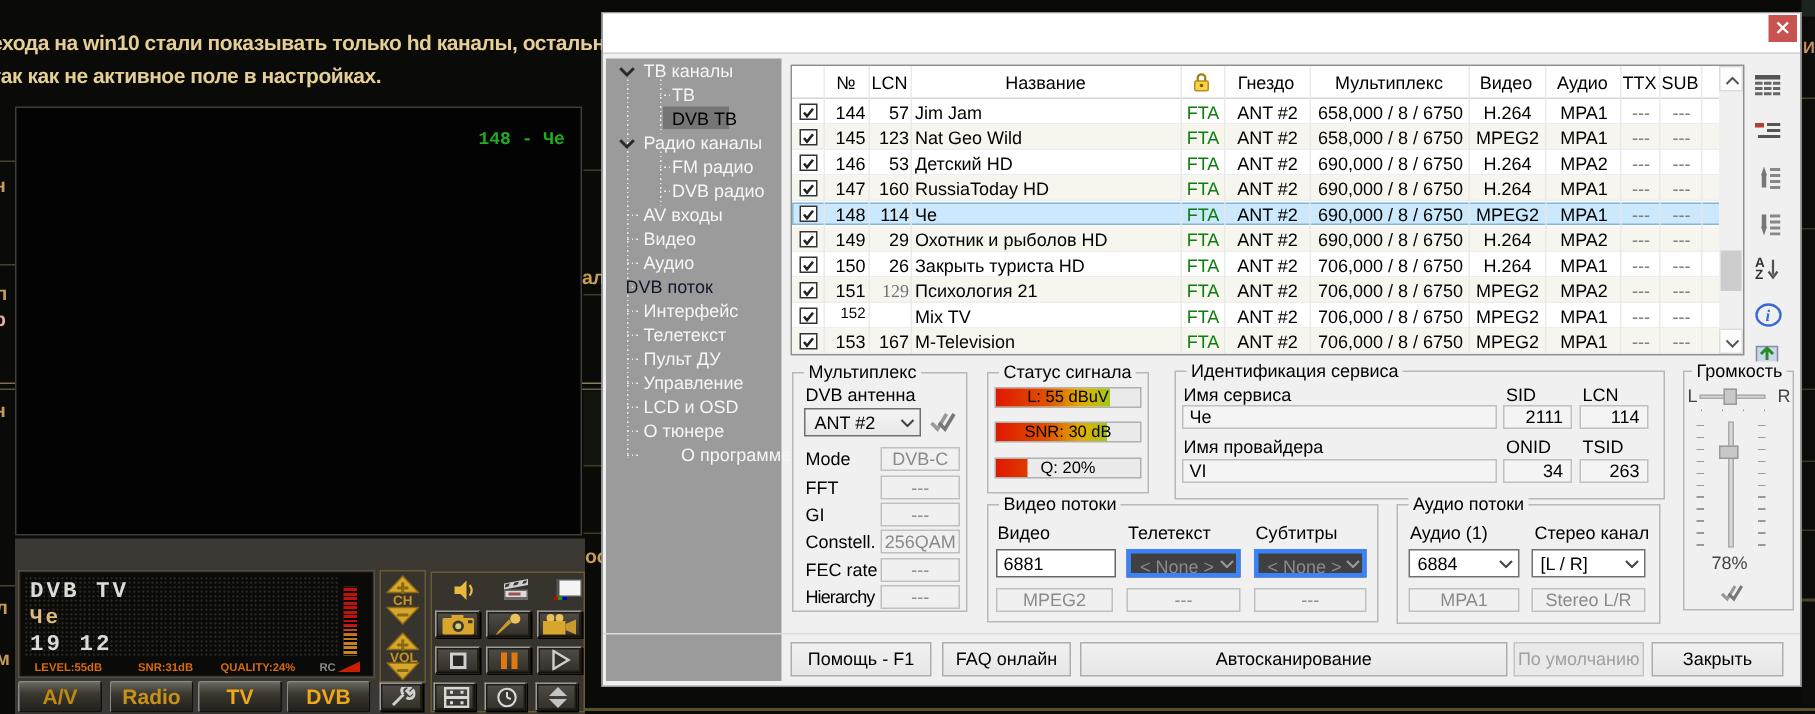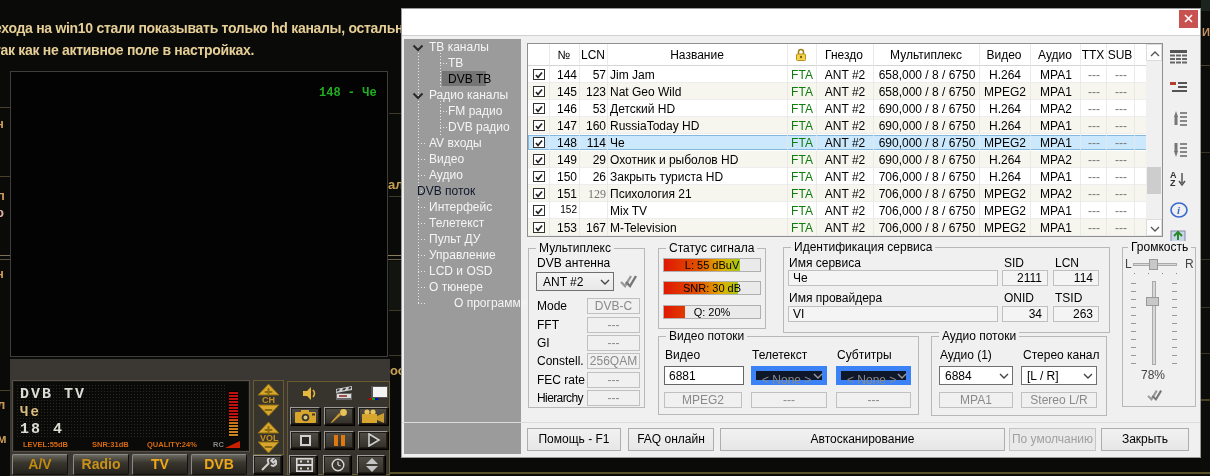--- a/index.html
+++ b/index.html
@@ -6,21 +6,21 @@
 html,body { width:1210px; height:476px; overflow:hidden; background:#0a0a08; font-family:"Liberation Sans",sans-serif; }
 .abs { position:absolute; }
 #stage { position:relative; width:1210px; height:476px; overflow:hidden; }
 .txt { white-space:nowrap; }
 .gb { position:absolute; border:1px solid #b8b8b8; }
 .gl { position:absolute; background:#f0f0f0; padding:0 3px; font-size:12px; color:#000; white-space:nowrap; line-height:13px; }
 .lbl { position:absolute; font-size:12px; color:#000; white-space:nowrap; }
 .sunk { position:absolute; border:1px solid #c0c0c0; background:#f0f0f0; color:#8a8a8a; font-size:12px; text-align:center; white-space:nowrap; }
 .edit { position:absolute; border:1px solid #666; background:#fff; color:#000; font-size:12px; white-space:nowrap; }
 .combo { position:absolute; border:1px solid #707070; background:#fff; color:#000; font-size:12px; white-space:nowrap; }
-.combod { position:absolute; border:5px solid #3b82f6; background:#0f172a; color:#8a8a8a; font-size:12px; white-space:nowrap; }
+.combod { position:absolute; border:3px solid #3b82f6; background:#404040; color:#8a8a8a; font-size:12px; white-space:nowrap; }
 .btn { position:absolute; border:1px solid #adadad; font-size:12px; text-align:center; color:#000; }
 </style>
 </head>
 <body>
 <div id="stage">
 
 <div class="abs txt" style="left:-6px; top:20px; color:#e6cf96; font-size:14px; font-weight:bold; letter-spacing:-0.3px;">ехода на win10 стали показывать только hd каналы, остальнь</div>
 <div class="abs txt" style="left:-6px; top:42px; color:#e6cf96; font-size:14px; font-weight:bold; letter-spacing:-0.3px;">так как не активное поле в настройках.</div>
 <div class="abs txt" style="left:-4px; top:116px; color:#c89b55; font-size:13px; font-weight:bold;">н</div>
 <div class="abs txt" style="left:-3px; top:188px; color:#c89b55; font-size:13px; font-weight:bold;">п</div>
@@ -53,21 +53,21 @@
 <div class="abs" style="left:1201px; top:399px; width:9px; height:2px; background:#4a4228;"></div>
 <div class="abs" style="left:388px; top:472px; width:822px; height:2px; background:#5a5228;"></div>
 <div class="abs" style="left:10px; top:71px; width:378px; height:286px; background:#030303; border:1px solid #3e3e3c;"></div>
 <div class="abs txt" style="left:319px; top:86px; color:#1fae1f; font-size:12px; font-weight:bold; font-family:'Liberation Mono',monospace;">148 - Че</div>
 
 <div class="abs" style="left:10px; top:359px; width:380px; height:117px; background:#3b3833;">
       <div class="abs" style="left:3px; top:22px; width:236px; height:70px; background:#0a0a08; border:1px solid #18160f; outline:1px solid #55504a;">
         <div class="abs" style="left:2px; top:2px; width:210px; height:54px; background-image:radial-gradient(#2c2a24 30%, transparent 32%); background-size:3px 3px;"></div>
         <div class="abs txt" style="left:6px; top:4px; font-size:15px; font-family:'Liberation Mono',monospace; font-weight:bold; color:#dcdcd4; letter-spacing:2px;">DVB TV</div>
         <div class="abs txt" style="left:6px; top:22px; font-size:14px; font-family:'Liberation Mono',monospace; font-weight:bold; color:#dcdcd4; letter-spacing:2px; color:#dcbd80;">Че</div>
-        <div class="abs txt" style="left:6px; top:39px; font-size:15px; font-family:'Liberation Mono',monospace; font-weight:bold; color:#dcdcd4; letter-spacing:2px;">18 4</div>
+        <div class="abs txt" style="left:6px; top:39px; font-size:15px; font-family:'Liberation Mono',monospace; font-weight:bold; color:#dcdcd4; letter-spacing:2px;">19 12</div>
         <div class="abs" style="left:215px; top:9px; width:9px; height:46px; background:repeating-linear-gradient(#000 0 1px, transparent 1px 3px), linear-gradient(#c01010 0 55%,#c87818 70%,#c88820);"></div>
         <div class="abs txt" style="left:9px; top:58px; color:#d86a10; font-size:7.5px; font-weight:bold; letter-spacing:0px;">LEVEL:55dB</div>
         <div class="abs txt" style="left:78px; top:58px; color:#d86a10; font-size:7.5px; font-weight:bold; letter-spacing:0px;">SNR:31dB</div>
         <div class="abs txt" style="left:133px; top:58px; color:#d86a10; font-size:7.5px; font-weight:bold; letter-spacing:0px;">QUALITY:24%</div>
         <div class="abs txt" style="left:199px; top:58px; color:#888; font-size:7.5px; font-weight:bold; letter-spacing:0px;">RC</div>
         <div class="abs" style="left:211px; top:59px; width:0; height:0; border-left:15px solid transparent; border-bottom:7px solid #c82000;"></div>
       </div>
       <div class="abs" style="left:243px; top:21px; width:31px; height:75px; background:#37342e; border:1px solid #6a5a30;">
         <svg class="abs" style="left:3px; top:2px" width="23" height="13" viewBox="0 0 23 13">
           <polygon points="11.5,1 22,12 1,12" fill="#d8a62c" stroke="#8a6a10" stroke-width="1" stroke-linejoin="round"></polygon>

